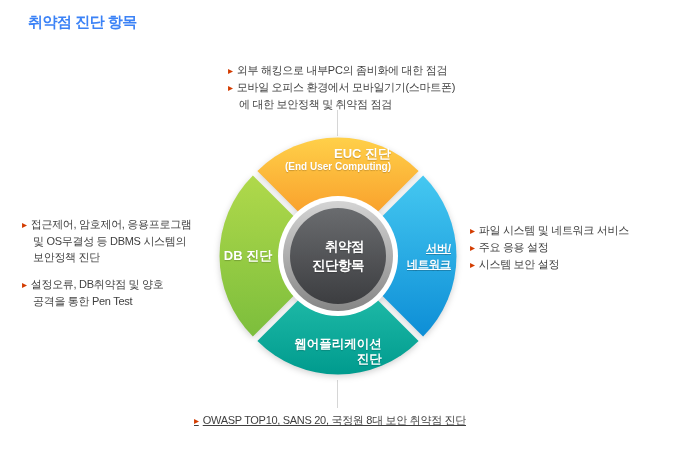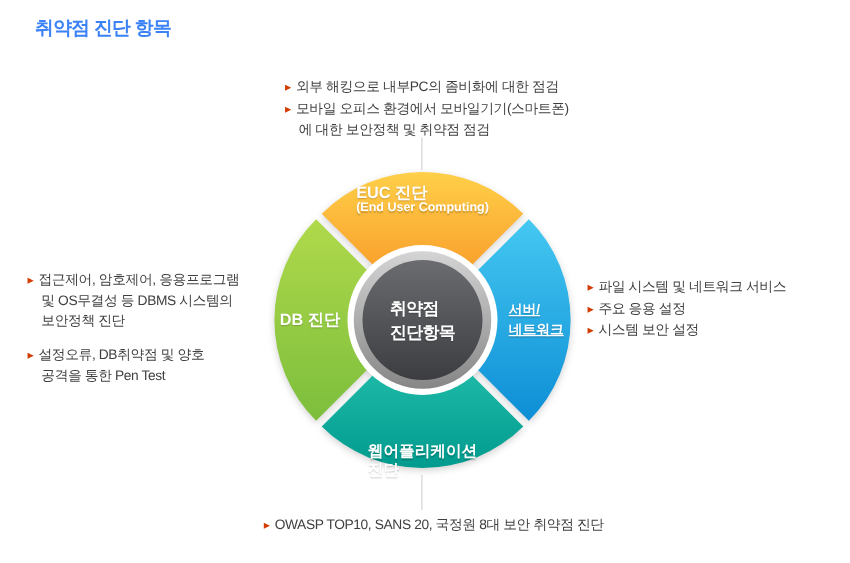--- a/index.html
+++ b/index.html
@@ -8,32 +8,32 @@
   .title{position:absolute;left:28px;top:13px;margin:0;font-size:15px;font-weight:bold;
          color:#3b82f6;letter-spacing:-0.5px;}
   .note{position:absolute;font-size:11px;color:#3f3f3f;line-height:16px;letter-spacing:-0.3px;}
   .note .line{white-space:nowrap;}
   .note .cont{padding-left:11px;}
   .note .gap{height:11px;}
   .bk{color:#d33c00;margin-right:4px;font-size:10px;}
   .note-top{left:228px;top:62px;}
   .note-left{left:22px;top:216px;}
   .note-right{left:470px;top:222px;line-height:17px;}
-  .note-bottom{left:211px;top:412px;}
+  .note-bottom{left:194px;top:412px;text-decoration:underline;}
   .connector{position:absolute;width:1px;background:#d6d6d6;}
   .conn-top{left:337px;top:110px;height:26px;}
   .conn-bottom{left:337px;top:380px;height:28px;}
   .diagram{position:absolute;left:218px;top:136px;width:240px;height:240px;}
   .diagram svg{position:absolute;left:0;top:0;filter:drop-shadow(0 2px 3px rgba(0,0,0,0.18));}
-  .dlabel{position:absolute;transform:translate(-50%,-50%);text-align:left;color:#ffffff;
+  .dlabel{position:absolute;transform:translate(-50%,-50%);text-align:right;color:#ffffff;
           font-weight:bold;white-space:nowrap;text-shadow:0 1px 1px rgba(0,0,0,0.2);}
   .dl-top{left:120px;top:23px;font-size:13px;line-height:15px;}
   .dl-top .sub{font-size:10px;font-weight:bold;line-height:11px;}
   .dl-right{left:211px;top:120px;font-size:11px;line-height:16px;text-decoration:underline;}
-  .dl-bottom{left:120px;top:216px;font-size:12.5px;line-height:15px;margin-top:17px;}
+  .dl-bottom{left:120px;top:216px;font-size:12.5px;line-height:15px;}
   .dl-left{left:30px;top:120px;font-size:13px;}
   .dl-center{left:120px;top:120px;font-size:13.5px;line-height:19px;letter-spacing:-0.5px;}
 </style>
 </head>
 <body>
 
 <div class="page">
 
   <h1 class="title">취약점 진단 항목</h1>
 

